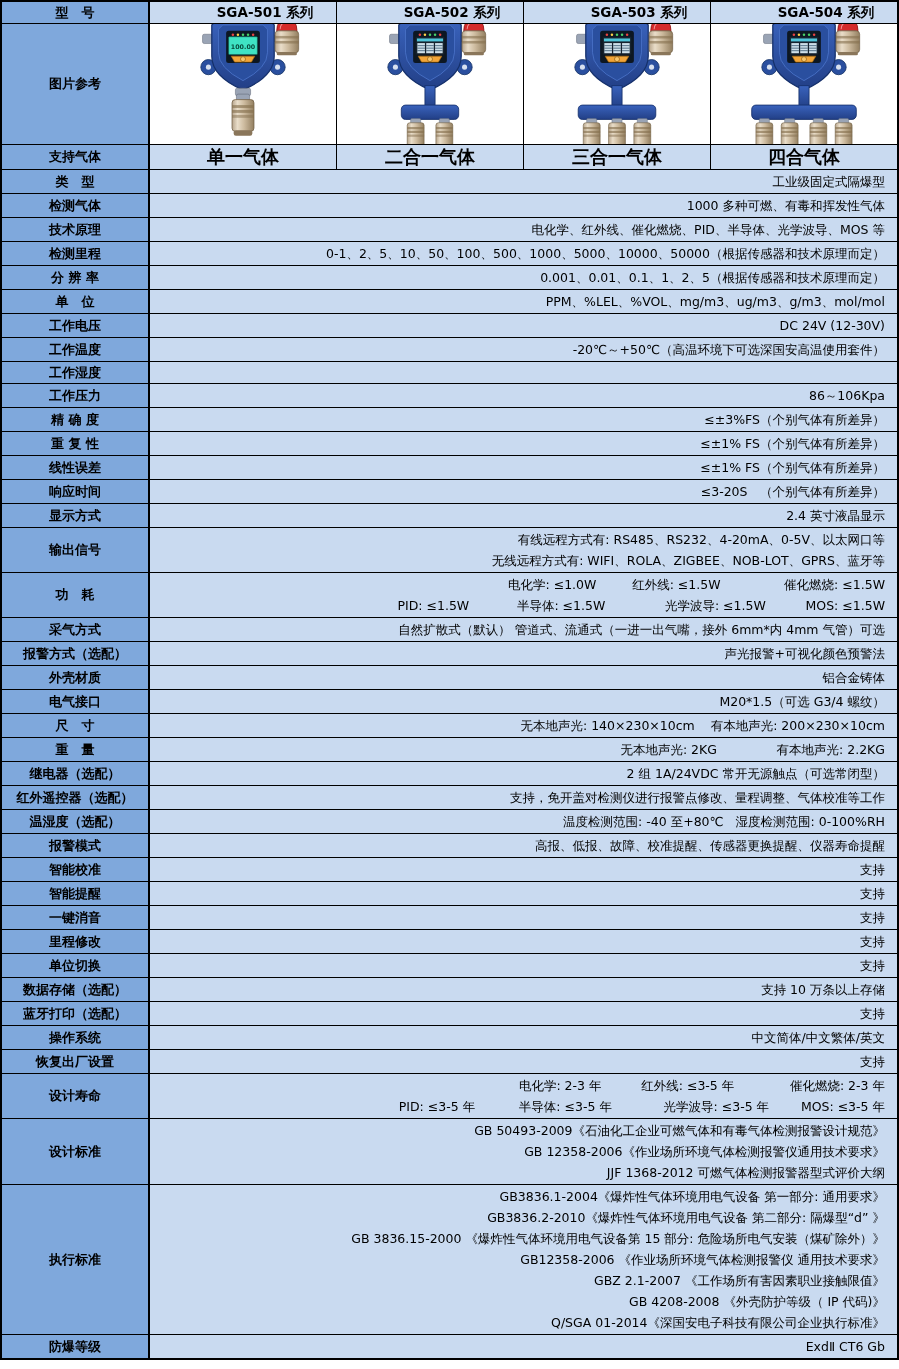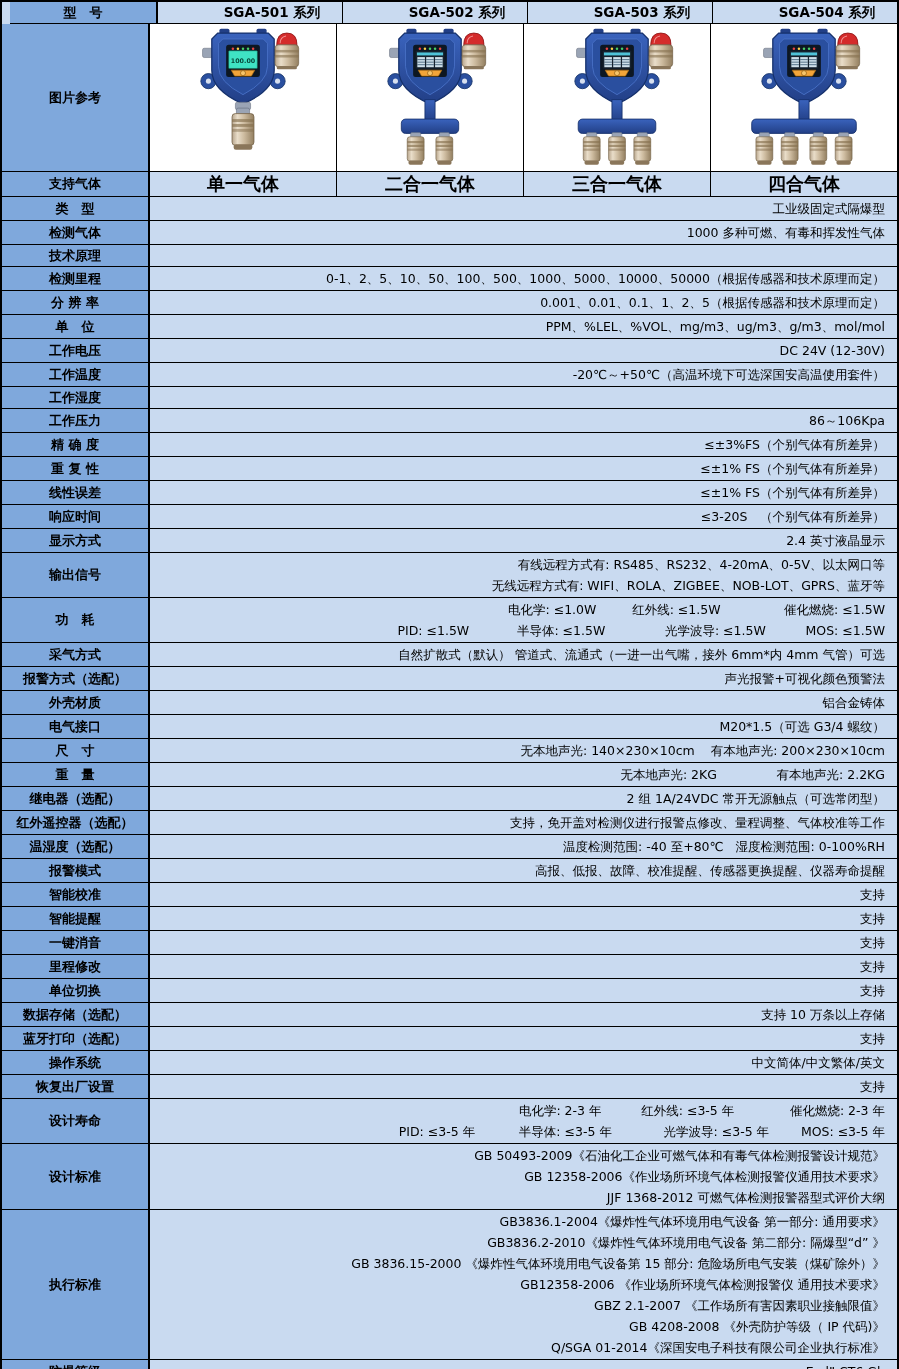--- a/index.html
+++ b/index.html
@@ -17,22 +17,22 @@
     flex:1; background:#C9DAF0; padding:1px 12px;
     display:flex; flex-direction:column; justify-content:center; font-size:12.5px;
   }
   .vline { line-height:21px; white-space:pre-wrap;text-align:right; }
   .model-cell {
     flex:1; background:#C9DAF0; border-right:1px solid #000;
     display:flex; align-items:center; justify-content:center;
     font-weight:bold; font-size:13.5px;padding-left:44px;
   }
   .model-cell:last-child, .img-cell:last-child, .support-cell:last-child { border-right:none; }
-  .header-row { min-height:22px;margin-left:8px; }
-  .image-row { height:148px; }
+  .header-row { min-height:22px; }
+  .image-row { height:121px; }
   .img-cell {
     flex:1; background:#ffffff; border-right:1px solid #000;
     display:flex; align-items:center; justify-content:center; overflow:hidden;
   }
   .support-cell {
     flex:1; background:#C9DAF0; border-right:1px solid #000;
     display:flex; align-items:center; justify-content:center; font-size:18px; font-weight:bold;
   }
   .support-row { min-height:21px; }
   .detector { width:176px; height:140px; display:block; }
@@ -181,20 +181,23 @@
 
   <div class="row spec-row">
     <div class="label-cell">检测气体</div>
     <div class="value-cell">
           <div class="vline">1000 多种可燃、有毒和挥发性气体</div>
         </div>
   </div>
 
   <div class="row spec-row">
     <div class="label-cell">技术原理</div>
+    <div class="value-cell">
+          <div class="vline">电化学、红外线、催化燃烧、PID、半导体、光学波导、MOS 等</div>
+        </div>
   </div>
 
   <div class="row spec-row">
     <div class="label-cell">检测里程</div>
     <div class="value-cell">
           <div class="vline">0-1、2、5、10、50、100、500、1000、5000、10000、50000（根据传感器和技术原理而定）</div>
         </div>
   </div>
 
   <div class="row spec-row">

